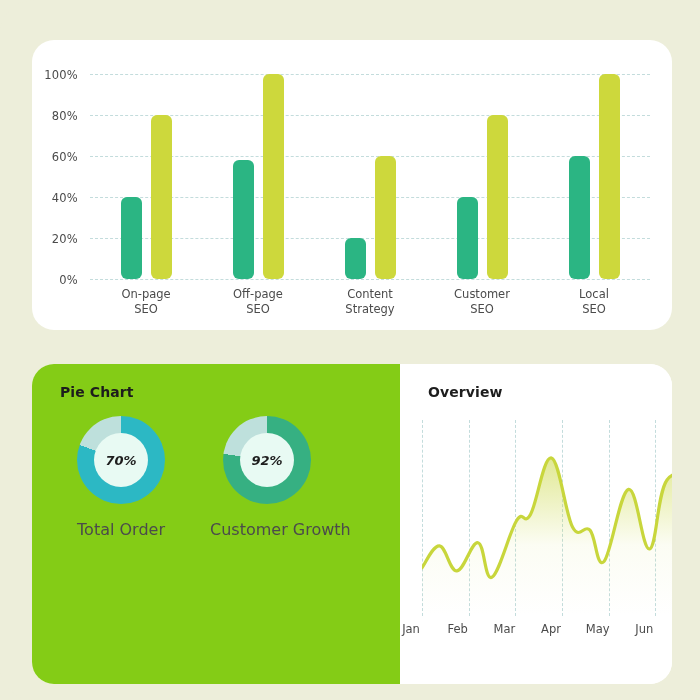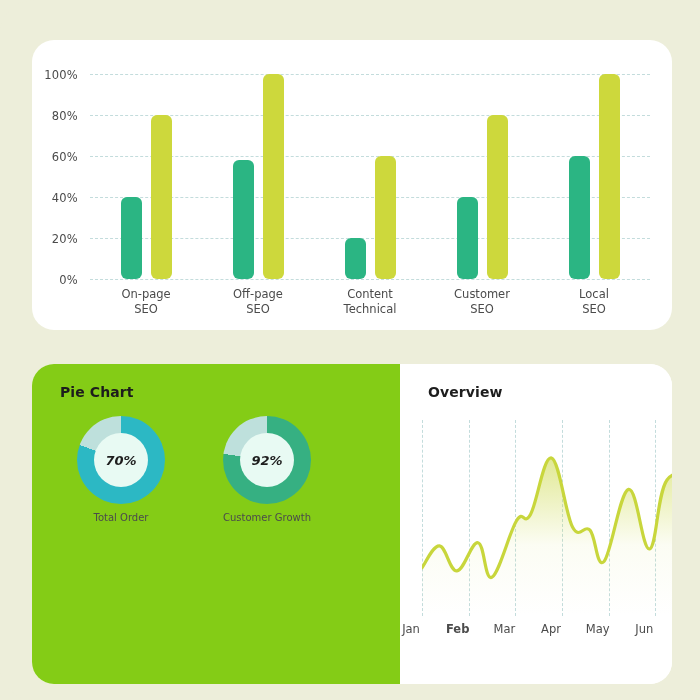--- a/index.html
+++ b/index.html
@@ -157,22 +157,22 @@
     display: flex;
     align-items: center;
     justify-content: center;
     font-size: 13px;
     font-weight: bold;
     color: #1d1d1d;
     font-style: italic;
   }
 
   .donut-label {
-    margin-top: 8px;
-    font-size: 10px;
+    margin-top: 16px;
+    font-size: 16px;
     color: #4b4b4b;
     white-space: nowrap;
   }
 
   #donut-0 { left: 32px; top: 52px; width: 114px; }
   #donut-1 { left: 178px; top: 52px; width: 114px; }
   #donut-2 { left: 105px; top: 160px; width: 114px; }
 
   
   #overview-plot {
@@ -263,21 +263,21 @@
         <div class="xlabel">
           <div>On-page</div>
           <div>SEO</div>
         </div>
         <div class="xlabel">
           <div>Off-page</div>
           <div>SEO</div>
         </div>
         <div class="xlabel">
           <div>Content</div>
-          <div>Technical</div>
+          <div>Strategy</div>
         </div>
         <div class="xlabel">
           <div>Customer</div>
           <div>SEO</div>
         </div>
         <div class="xlabel">
           <div>Local</div>
           <div>SEO</div>
         </div>
       </div>
@@ -320,21 +320,21 @@
                 <stop offset="55%" stop-color="#C8D63C" stop-opacity="0.06"></stop>
                 <stop offset="100%" stop-color="#C8D63C" stop-opacity="0"></stop>
               </linearGradient>
             </defs>
             <path d="M 0.00 147.78 C 3.33 143.61, 10.85 125.24, 17.50 125.83 C 24.15 126.43, 27.68 151.52, 35.00 150.92 C 42.31 150.32, 49.35 121.50, 56.00 122.70 C 62.65 123.89, 62.69 161.36, 70.00 157.19 C 77.31 153.02, 87.19 112.66, 94.50 100.74 C 101.81 88.83, 101.85 106.39, 108.50 94.47 C 115.15 82.56, 121.52 35.64, 129.50 38.02 C 137.48 40.41, 143.19 93.31, 150.50 107.02 C 157.81 120.72, 162.01 103.60, 168.00 110.15 C 173.99 116.71, 174.69 149.26, 182.00 141.51 C 189.31 133.77, 197.85 71.77, 206.50 69.38 C 215.15 67.00, 220.19 130.76, 227.50 128.97 C 234.81 127.18, 235.03 73.68, 245.00 59.98 C 254.97 46.27, 273.35 57.44, 280.00 56.84 L 280.00 196 L 0.00 196 Z" fill="url(#areaGrad)" stroke="none"></path>
             <path d="M 0.00 147.78 C 3.33 143.61, 10.85 125.24, 17.50 125.83 C 24.15 126.43, 27.68 151.52, 35.00 150.92 C 42.31 150.32, 49.35 121.50, 56.00 122.70 C 62.65 123.89, 62.69 161.36, 70.00 157.19 C 77.31 153.02, 87.19 112.66, 94.50 100.74 C 101.81 88.83, 101.85 106.39, 108.50 94.47 C 115.15 82.56, 121.52 35.64, 129.50 38.02 C 137.48 40.41, 143.19 93.31, 150.50 107.02 C 157.81 120.72, 162.01 103.60, 168.00 110.15 C 173.99 116.71, 174.69 149.26, 182.00 141.51 C 189.31 133.77, 197.85 71.77, 206.50 69.38 C 215.15 67.00, 220.19 130.76, 227.50 128.97 C 234.81 127.18, 235.03 73.68, 245.00 59.98 C 254.97 46.27, 273.35 57.44, 280.00 56.84" fill="none" stroke="#C8D63C" stroke-width="3.2" stroke-linecap="round" stroke-linejoin="round"></path>
           </svg>
       </div>
       <div id="overview-xlabels">
           <span class="month-label" style="left: 0px;">Jan</span>
-          <span class="month-label" style="left: 46.6667px; font-weight: bold;">Feb</span>
+          <span class="month-label" style="left: 46.6667px;">Feb</span>
           <span class="month-label" style="left: 93.3333px;">Mar</span>
           <span class="month-label" style="left: 140px;">Apr</span>
           <span class="month-label" style="left: 186.667px;">May</span>
           <span class="month-label" style="left: 233.333px;">Jun</span>
           <span class="month-label" style="left: 280px; font-family: Liberation Mono, monospace;">Jul</span>
         </div>
     </div>
 
   </section>
 </div>

